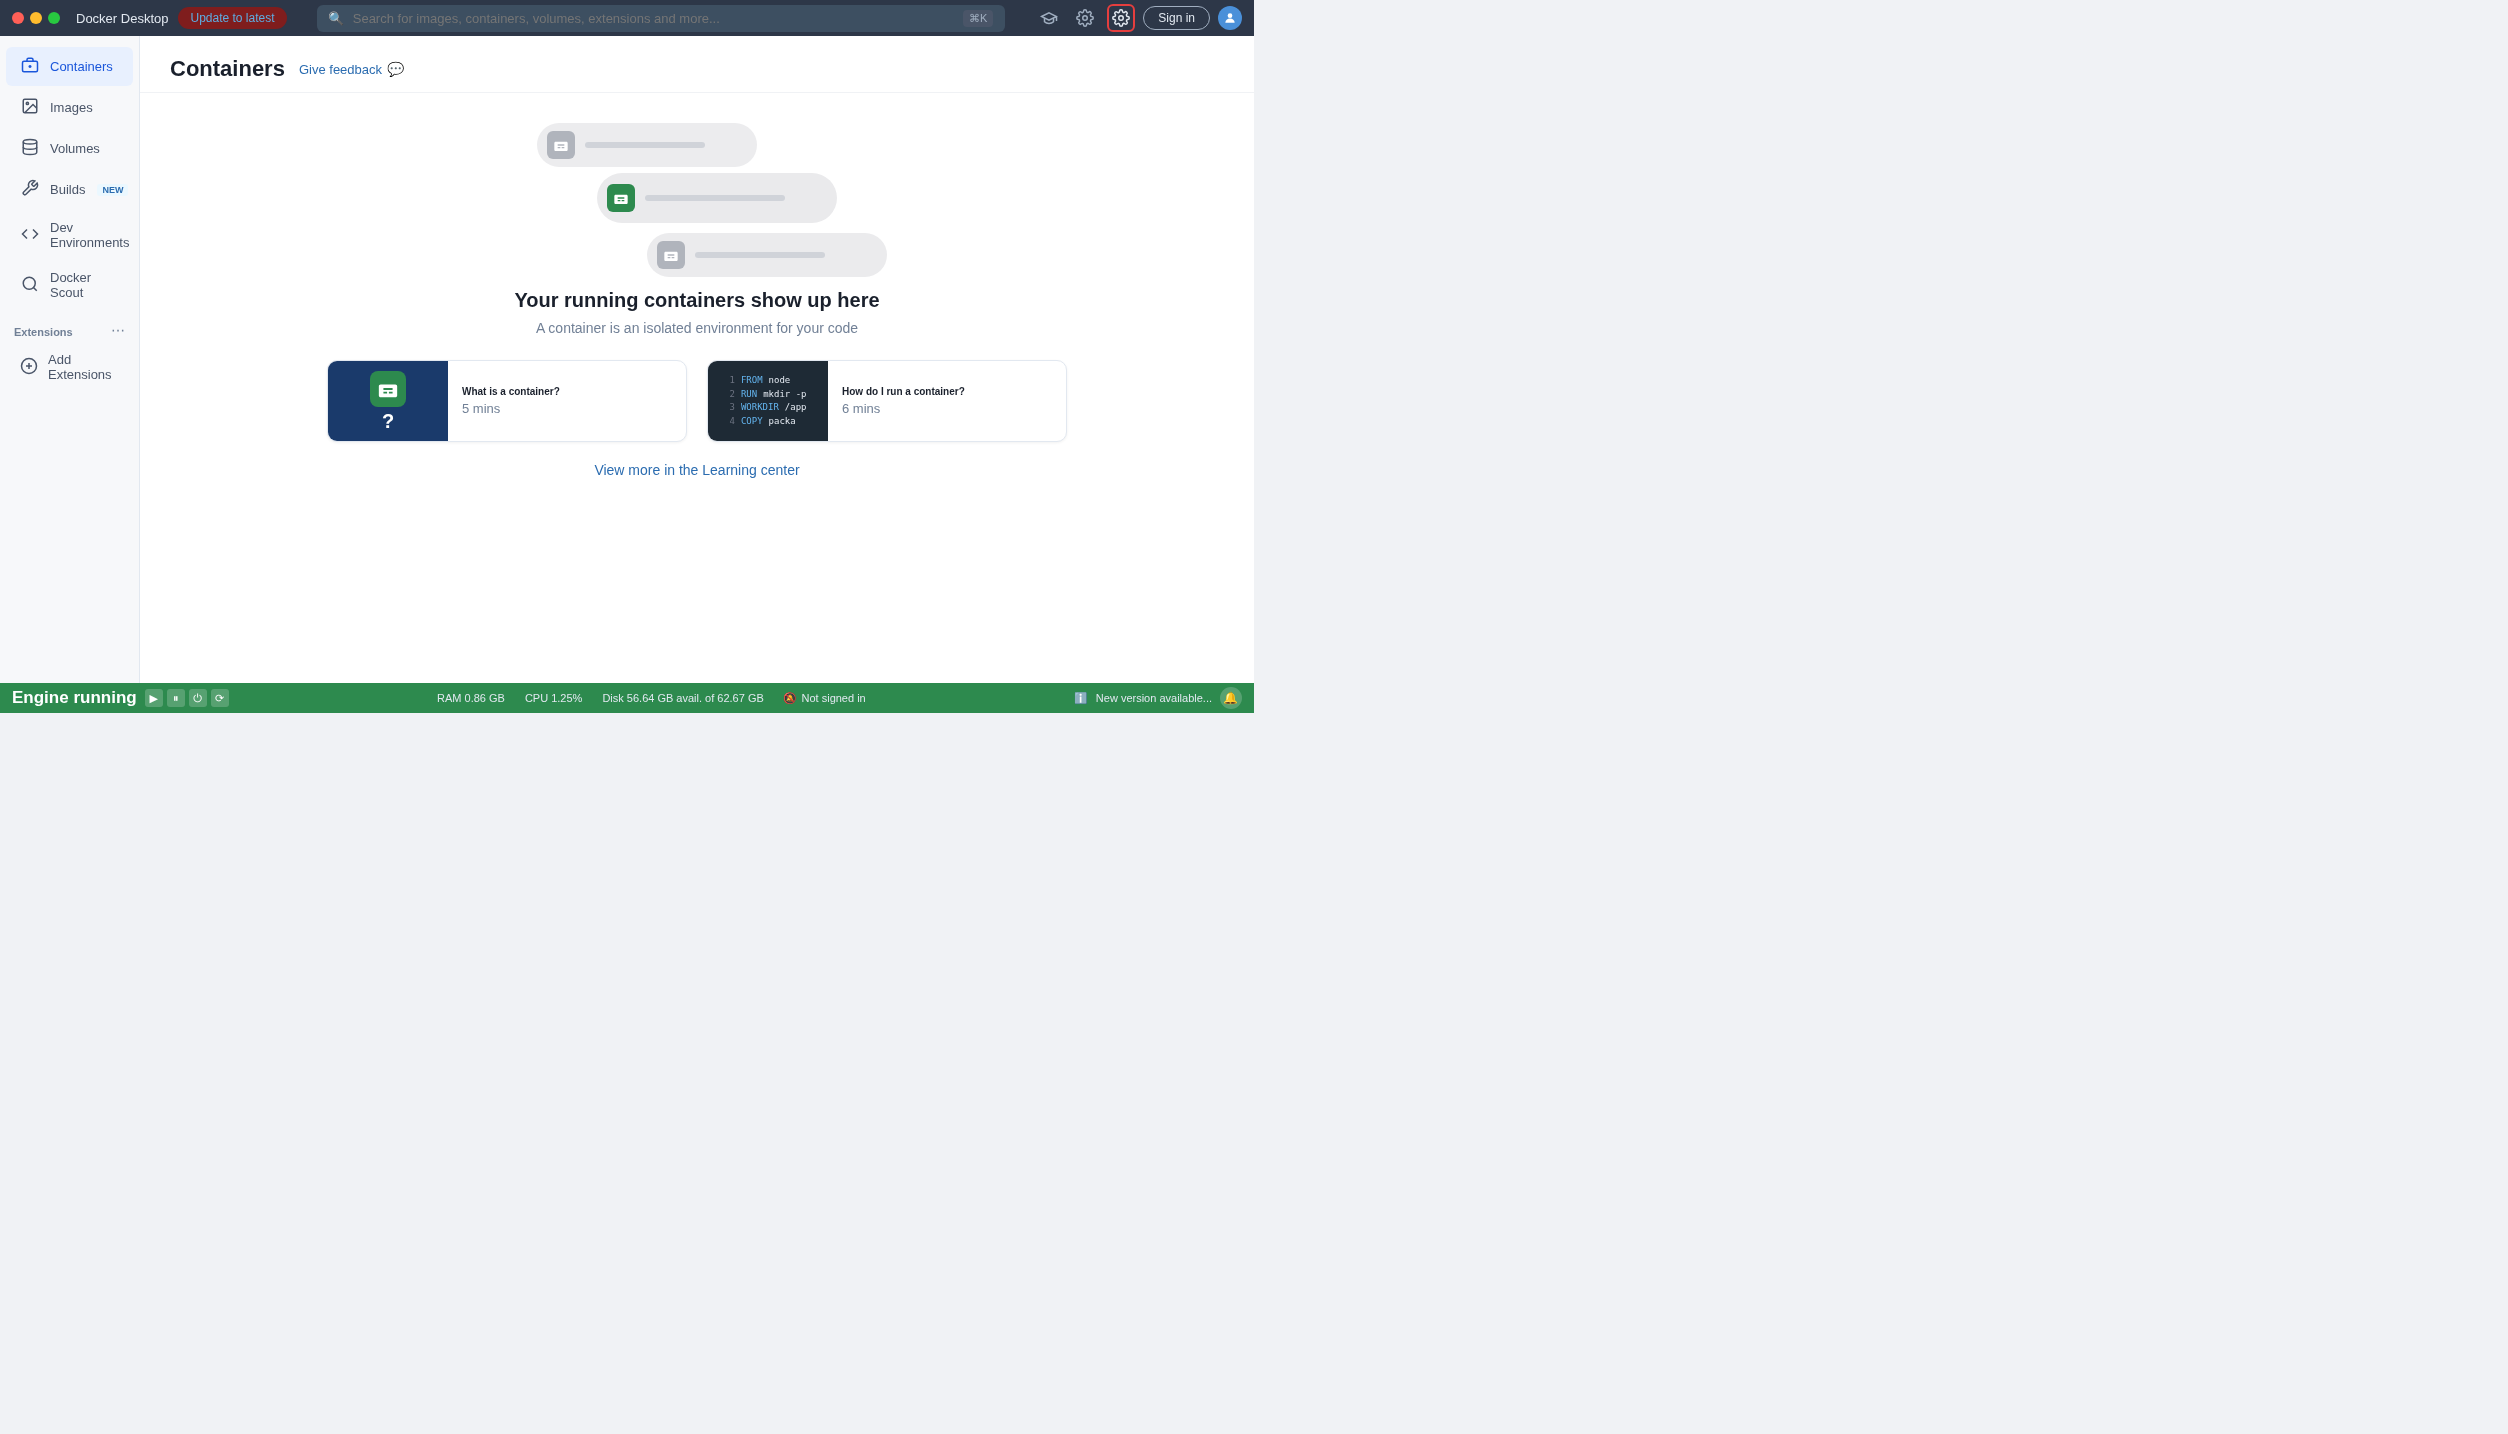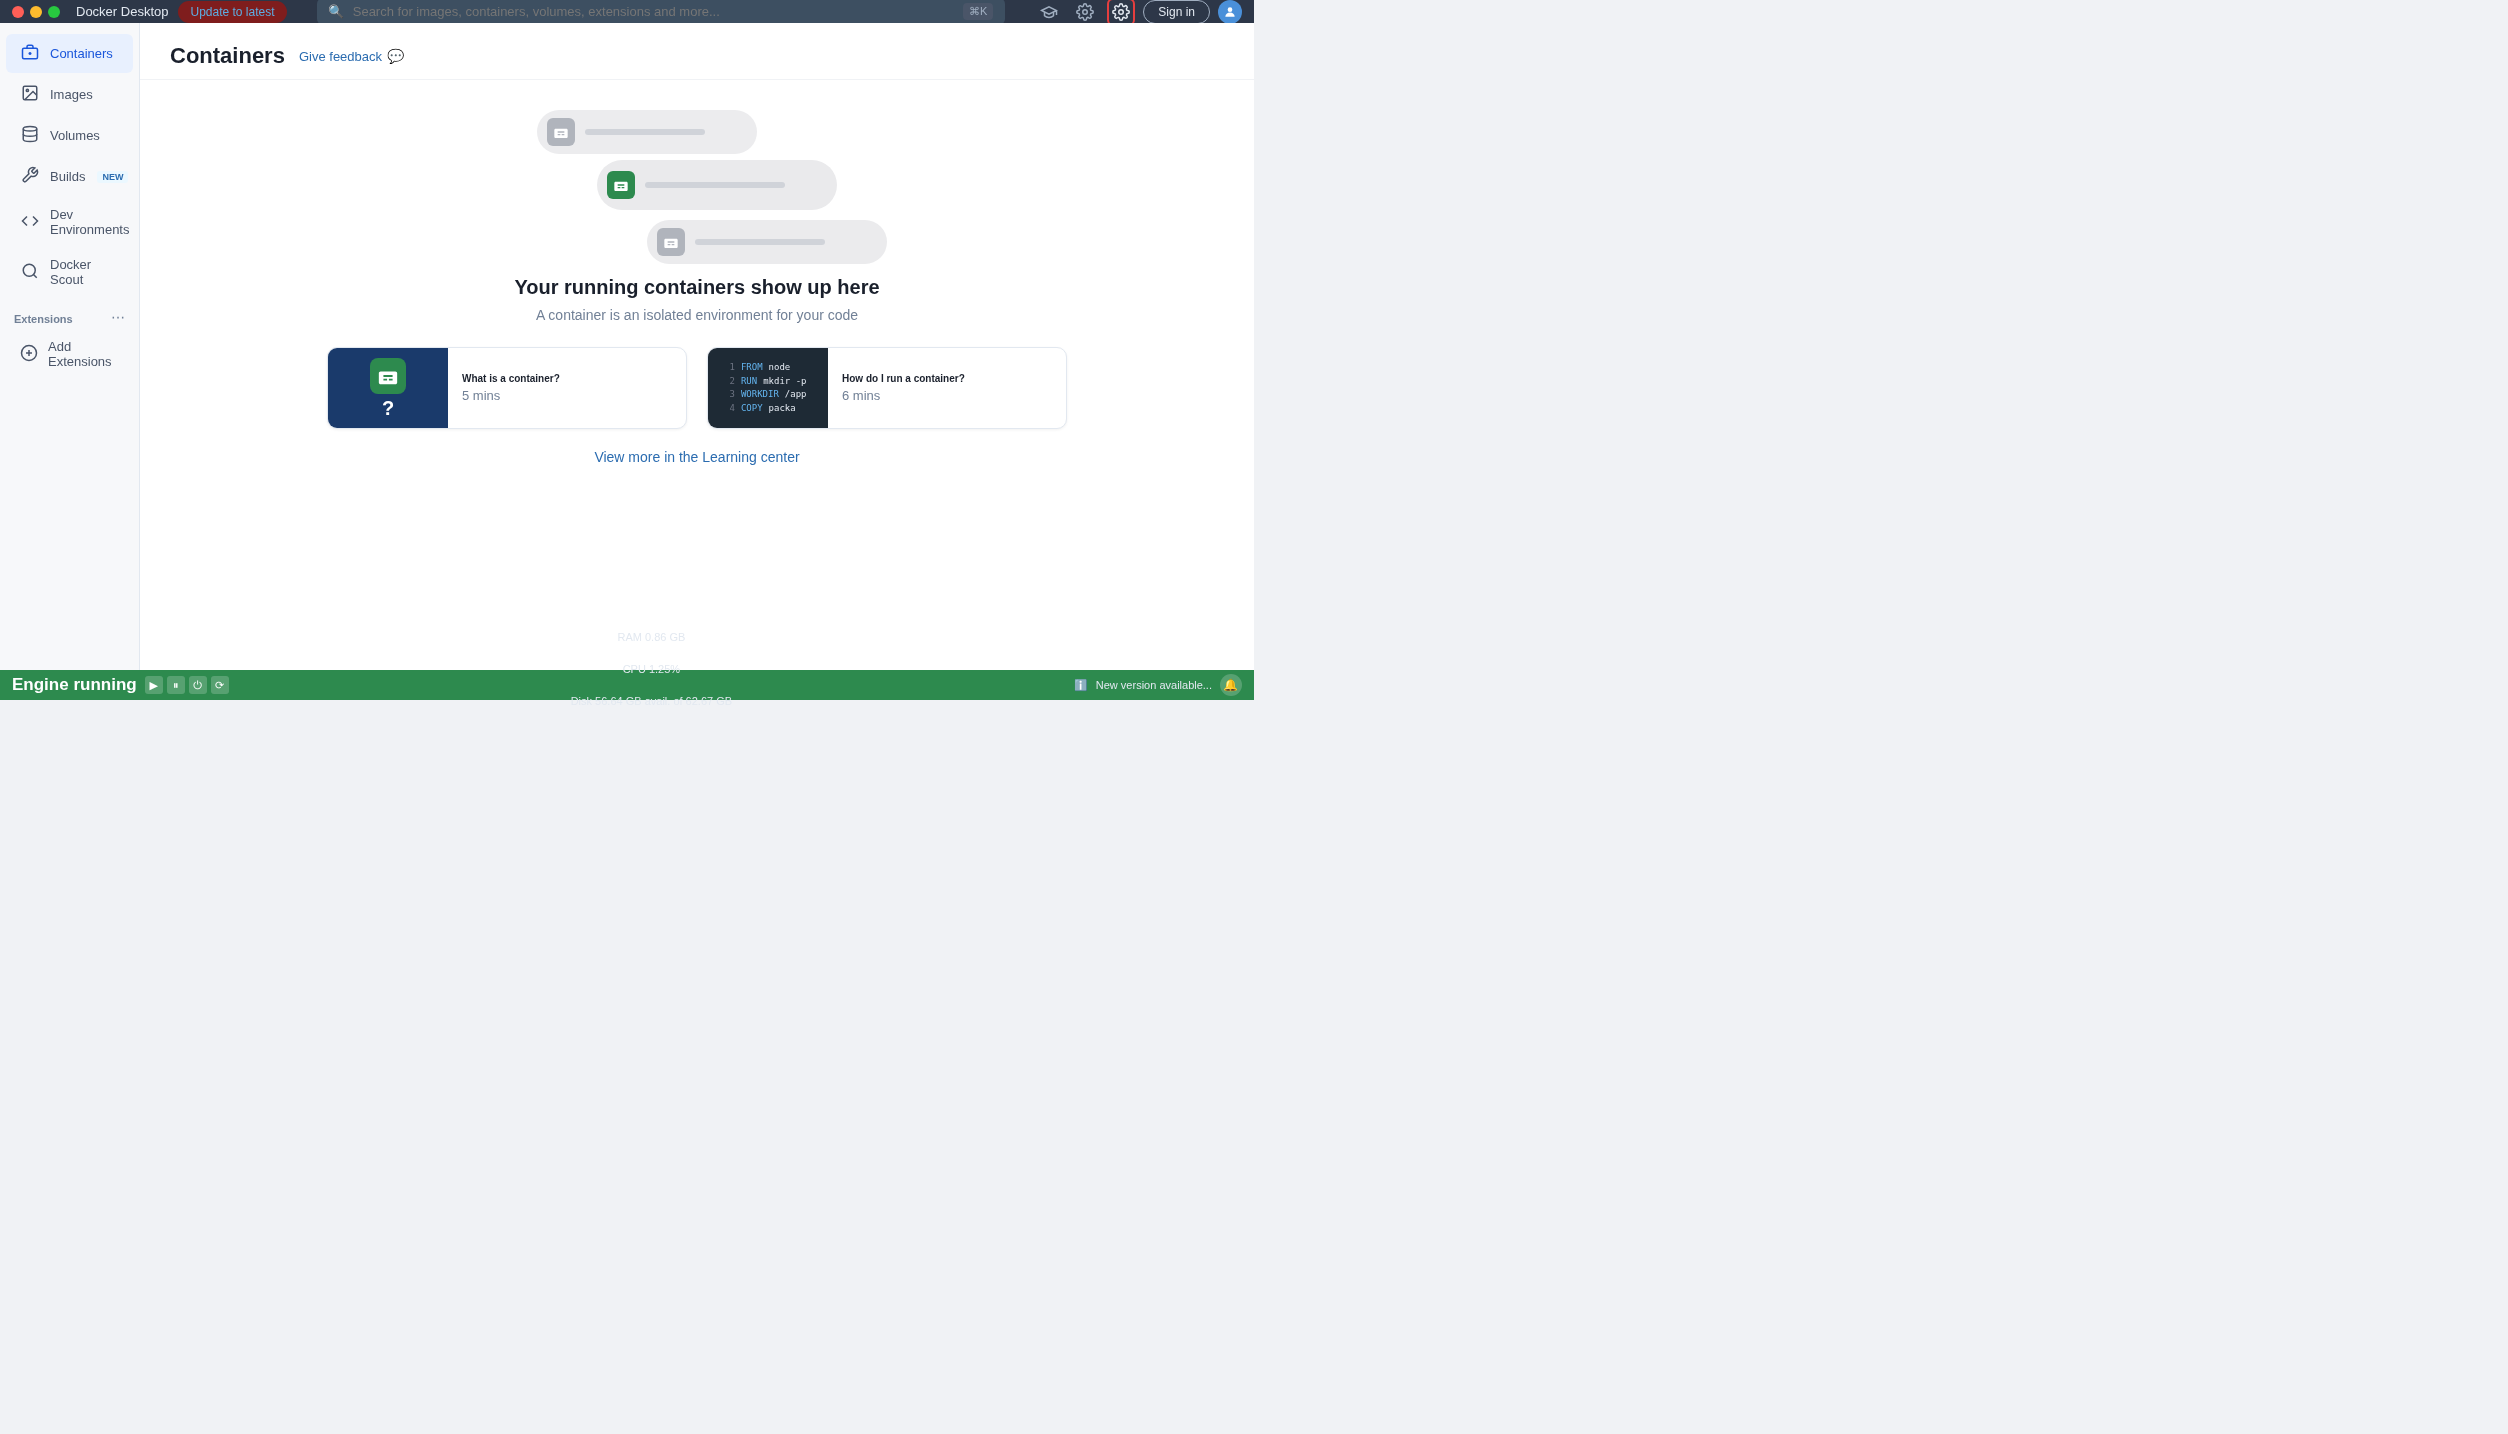--- a/index.html
+++ b/index.html
@@ -11,21 +11,21 @@
       overflow: hidden;
       font-size: 13px;
     }
 
     
     .titlebar {
       display: flex;
       align-items: center;
       background: #2c3e50;
       background: #1e2a35;
-      height: 23px;
+      height: 36px;
       padding: 0 12px;
       gap: 10px;
       background: #2d3748;
     }
     .traffic-lights {
       display: flex;
       gap: 6px;
       align-items: center;
     }
     .traffic-light {
@@ -411,21 +411,20 @@
       display: flex;
       align-items: center;
       justify-content: center;
       cursor: pointer;
     }
     .statusbar-center {
       display: flex;
       align-items: center;
       gap: 20px;
       color: #e2e8f0;
-      flex-direction: column;
     }
     .statusbar-right {
       display: flex;
       align-items: center;
       gap: 8px;
       color: #e2e8f0;
     }
     .notif-btn {
       background: rgba(255,255,255,0.2);
       border: none;

